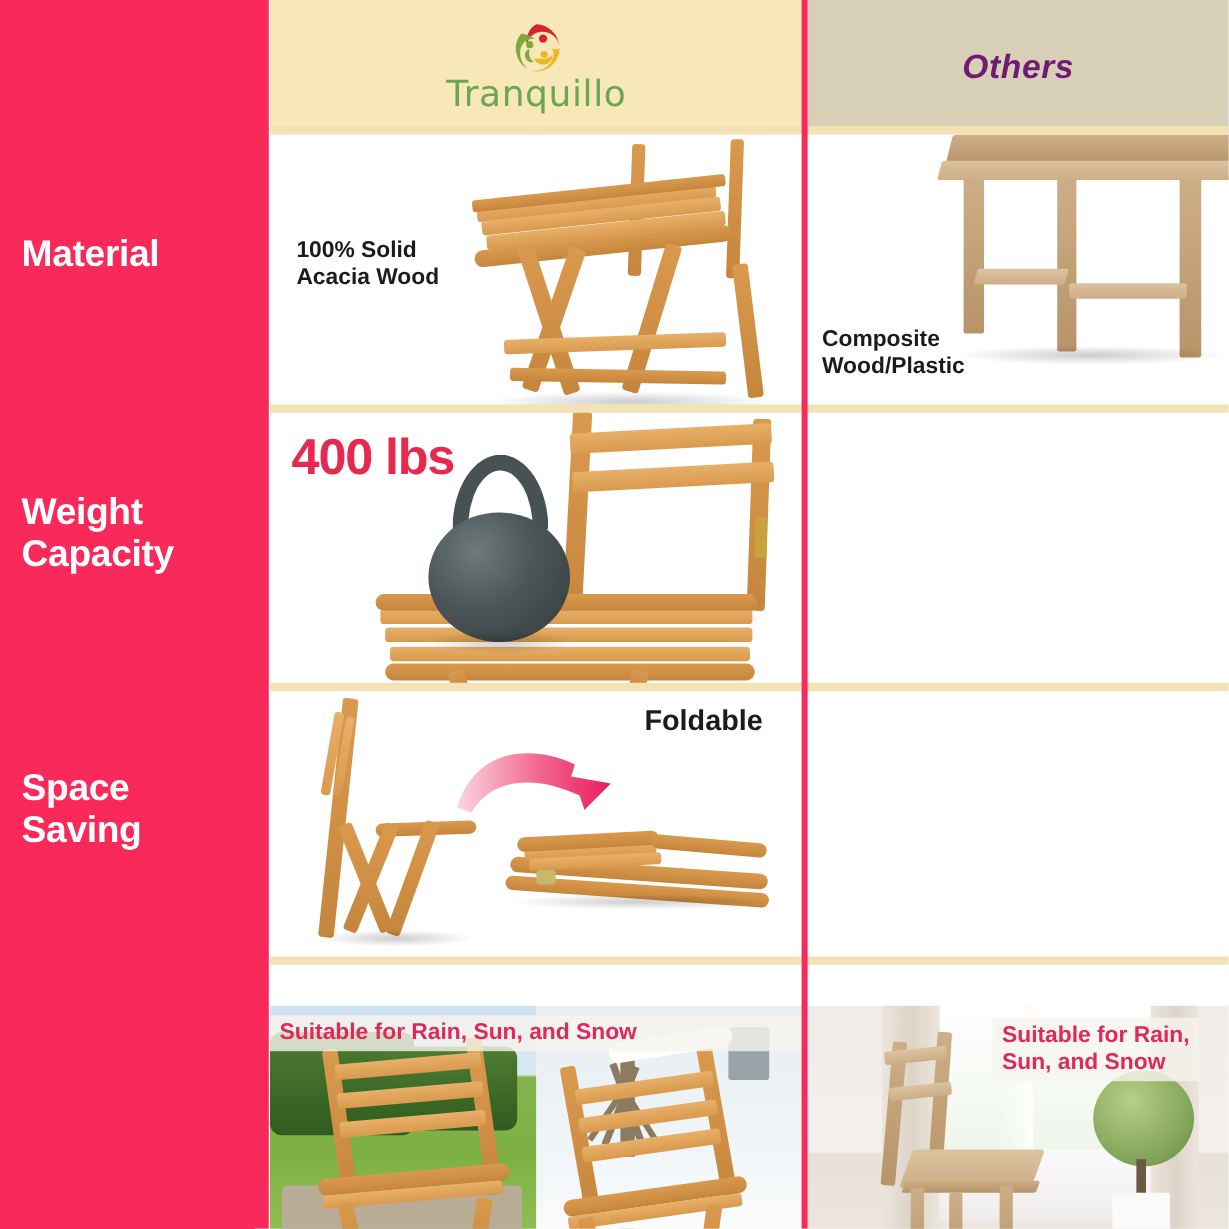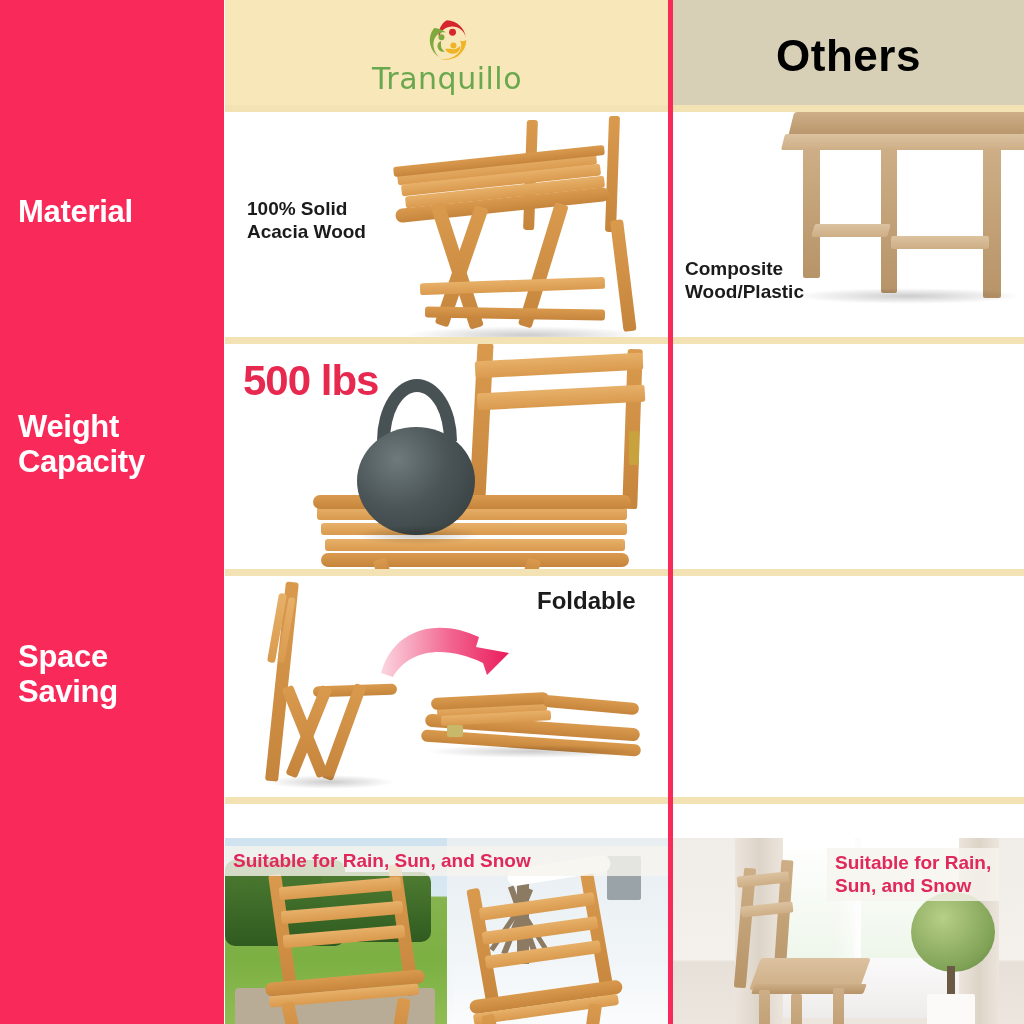--- a/index.html
+++ b/index.html
@@ -46,22 +46,23 @@
     top: 0; height: 112px; background: #d8d0b6;
     display: flex; align-items: center; justify-content: center;
   }
   .brand-mark { width: 46px; height: 46px; display: block; }
   .brand-word {
     font-family: "DejaVu Sans", sans-serif;
     font-size: 30px; color: #6aa84f; letter-spacing: 0.5px;
     margin-top: -2px;
   }
   .others-word {
-    font-size: 44px; font-weight: bold; color: #000000;
+    font-size: 28px; font-weight: bold; color: #701a75;
     letter-spacing: 0.5px;
+    font-style: italic;
   }
 
   
   .cell { overflow: hidden; background: #ffffff; }
   .r1 { top: 112px; height: 231px; }
   .r2 { top: 343px; height: 232px; }
   .r3 { top: 575px; height: 228px; }
   .r4 { top: 838px; height: 221px; text-decoration: underline; }
 
   .tag {
@@ -205,21 +206,21 @@
       <div class="oak" style="left:110px; top:22px; width:245px; height:16px; transform:skewX(-14deg);"></div>
 
       <div class="oak d" style="left:130px; top:36px; width:17px; height:130px;"></div>
       <div class="oak d" style="left:208px; top:36px; width:16px; height:145px;"></div>
       <div class="oak d" style="left:310px; top:36px; width:18px; height:150px;"></div>
 
       <div class="oak" style="left:140px; top:112px; width:76px; height:13px; transform:skewX(-16deg);"></div>
       <div class="oak" style="left:218px; top:124px; width:98px; height:13px;"></div>
       <div class="shadow-el" style="left:120px; top:176px; width:230px; height:16px;"></div>
     </div>
-    <div class="tag" style="left:12px; top:146px;">Composite
+    <div class="tag" style="left:12px; top:160px;">Composite
 Wood/Plastic</div>
   </div>
 
   <div class="colA cell r2">
     <div class="ill">
 
       <div class="slat d" style="left:248px; top:0px; width:16px; height:176px; transform:rotate(3deg);"></div>
       <div class="slat d" style="left:400px; top:6px; width:15px; height:160px; transform:rotate(2deg);"></div>
       <div class="slat" style="left:250px; top:14px; width:168px; height:17px; transform:rotate(-3deg);"></div>
       <div class="slat" style="left:252px; top:46px; width:168px; height:17px; transform:rotate(-3deg);"></div>
@@ -232,21 +233,21 @@
       <div class="slat d" style="left:88px; top:152px; width:318px; height:14px; border-radius:7px;"></div>
       <div class="slat d" style="left:96px; top:210px; width:308px; height:14px; border-radius:7px;"></div>
 
       <div class="slat d" style="left:150px; top:216px; width:14px; height:18px; transform:rotate(-16deg);"></div>
       <div class="slat d" style="left:300px; top:216px; width:14px; height:18px; transform:rotate(15deg);"></div>
 
       <div class="kettle-handle" style="left:152px; top:36px; width:80px; height:62px;"></div>
       <div class="kettle-body" style="left:132px; top:84px; width:118px; height:108px;"></div>
       <div class="shadow-el" style="left:130px; top:182px; width:126px; height:20px;"></div>
     </div>
-    <div class="big-num" style="left:18px; top:14px;">500 lbs</div>
+    <div class="big-num" style="left:18px; top:14px;">400 lbs</div>
   </div>
 
 
   <div class="colA cell r3">
     <div class="ill">
 
       <div class="slat d" style="left:40px; top:6px; width:13px; height:200px; transform:rotate(6deg); transform-origin: bottom;"></div>
       <div class="slat" style="left:48px; top:18px; width:8px; height:70px; transform:rotate(10deg);"></div>
       <div class="slat" style="left:58px; top:22px; width:7px; height:66px; transform:rotate(10deg);"></div>
       <div class="slat d" style="left:88px; top:110px; width:84px; height:11px; transform:rotate(-2deg); border-radius:6px;"></div>

